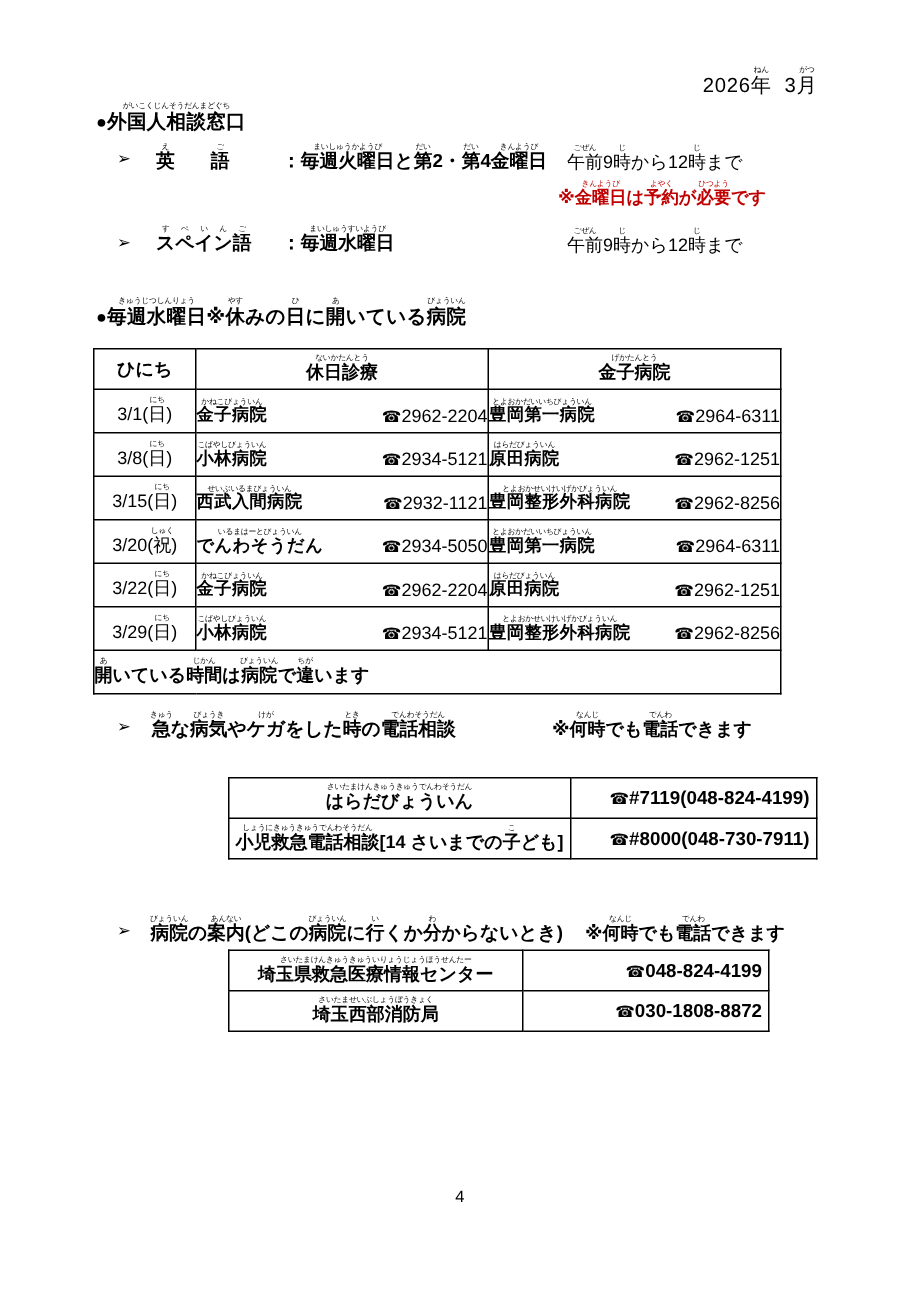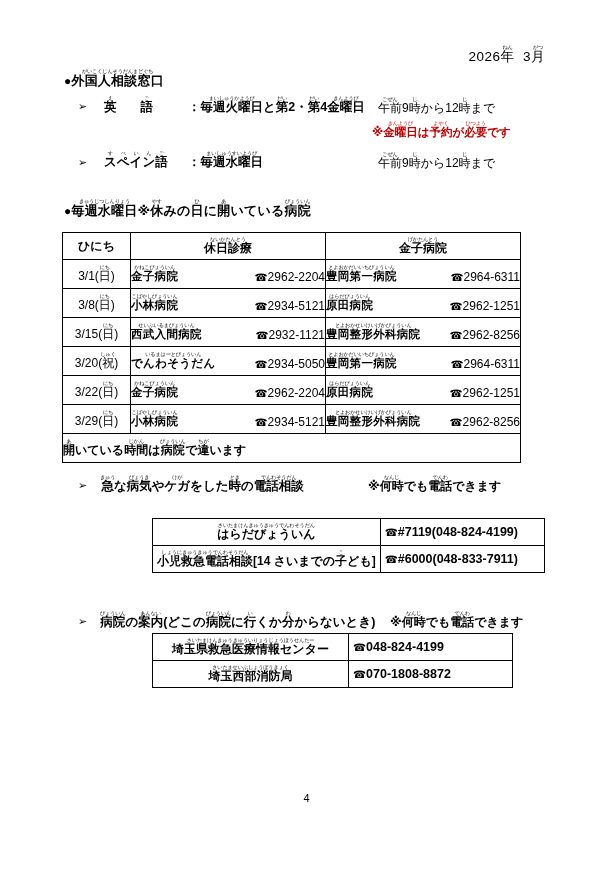--- a/index.html
+++ b/index.html
@@ -154,21 +154,21 @@
     padding: 0 4px;
     vertical-align: middle;
   }
   .mini-name {
     text-align: center;
     font-size: 12px;
     font-weight: bold;
     white-space: nowrap;
   }
   .mini-tel {
-    text-align: left;
+    text-align: right;
     font-size: 12.5px;
     font-weight: bold;
     white-space: nowrap;
   }
   .mini-col-name { width: 196px; }
   .mini-col-tel  { width: 164px; }
 
   .head-line {
     position: absolute;
     font-size: 12.5px;
@@ -391,21 +391,21 @@
         </td>
         <td class="mini-tel">
           <span class="tel-ico">☎</span><span>#7119(048-824-4199)</span>
         </td>
       </tr>
       <tr>
         <td class="mini-name">
           <ruby>小児救急電話相談<rt class="rb-tight">しょうにきゅうきゅうでんわそうだん</rt></ruby>[14 さいまでの<ruby>子<rt>こ</rt></ruby>ども]
         </td>
         <td class="mini-tel">
-          <span class="tel-ico">☎</span><span>#6000(048-833-7911)</span>
+          <span class="tel-ico">☎</span><span>#8000(048-730-7911)</span>
         </td>
       </tr>
     </tbody>
   </table>
 
   <div class="arrow-mark" style="left:78px; top:616px;">➢</div>
   <div class="head-line" style="left:100px; top:610px;">
     <ruby>病院<rt class="rb-tight">びょういん</rt></ruby>の<ruby>案内<rt>あんない</rt></ruby>(どこの<ruby>病院<rt class="rb-tight">びょういん</rt></ruby>に<ruby>行<rt>い</rt></ruby>くか<ruby>分<rt>わ</rt></ruby>からないとき)
   </div>
   <div class="head-note" style="left:390px; top:610px;">
@@ -424,21 +424,21 @@
         </td>
         <td class="mini-tel">
           <span class="tel-ico">☎</span><span>048-824-4199</span>
         </td>
       </tr>
       <tr>
         <td class="mini-name">
           <ruby><span>埼玉西部消防局</span><rt class="rb-tight">さいたませいぶしょうぼうきょく</rt></ruby>
         </td>
         <td class="mini-tel">
-          <span class="tel-ico">☎</span><span>070-1808-8872</span>
+          <span class="tel-ico">☎</span><span>030-1808-8872</span>
         </td>
       </tr>
     </tbody>
   </table>
 
   <div class="page-num">4</div>
 
 </div>
 
 </body></html>

